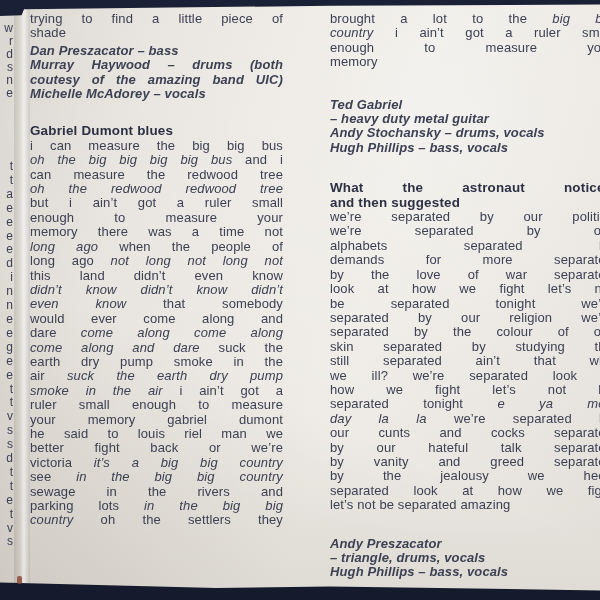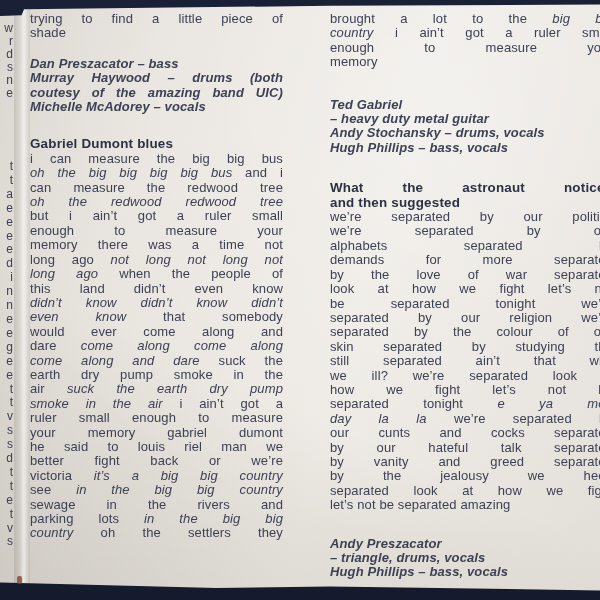--- a/index.html
+++ b/index.html
@@ -96,39 +96,39 @@
       <div>v</div>
       <div>s</div>
     </div>
 </div>
 
 <div class="col col-left">
     <div class="block lyric">
       <div class="line just"><span>trying to find a little piece of</span></div>
       <div class="line"><span>shade</span></div>
     </div>
-    <div class="block credits" style="margin-top: 16px;">
+    <div class="block credits" style="margin-top: 3px;">
       <div class="line"><span>Dan Preszacator – bass</span></div>
       <div class="line just"><span>Murray Haywood – drums (both</span></div>
       <div class="line just"><span>coutesy of the amazing band UIC)</span></div>
       <div class="line"><span>Michelle McAdorey – vocals</span></div>
     </div>
     <div class="block heading" style="margin-top: 23px;">
       <div class="line"><span>Gabriel Dumont blues</span></div>
     </div>
     <div class="block lyric">
       <div class="line just"><span>i can measure the big big bus</span></div>
       <div class="line just"><span class="it">oh the big big big big bus</span><span> and i</span></div>
       <div class="line just"><span>can measure the redwood tree</span></div>
       <div class="line just"><span class="it">oh the redwood redwood tree</span></div>
       <div class="line just"><span>but i ain’t got a ruler small</span></div>
       <div class="line just"><span>enough to measure your</span></div>
       <div class="line just"><span>memory there was a time not</span></div>
+      <div class="line just"><span class="it">long ago</span><span> when the people of</span></div>
       <div class="line just"><span>long ago </span><span class="it">not long not long not</span></div>
-      <div class="line just"><span class="it">long ago</span><span> when the people of</span></div>
       <div class="line just"><span>this land didn’t even know</span></div>
       <div class="line just"><span class="it">didn’t know didn’t know didn’t</span></div>
       <div class="line just"><span class="it">even know</span><span> that somebody</span></div>
       <div class="line just"><span>would ever come along and</span></div>
       <div class="line just"><span>dare </span><span class="it">come along come along</span></div>
       <div class="line just"><span class="it">come along and dare</span><span> suck the</span></div>
       <div class="line just"><span>earth dry pump smoke in the</span></div>
       <div class="line just"><span>air </span><span class="it">suck the earth dry pump</span></div>
       <div class="line just"><span class="it">smoke in the air</span><span> i ain’t got a</span></div>
       <div class="line just"><span>ruler small enough to measure</span></div>

